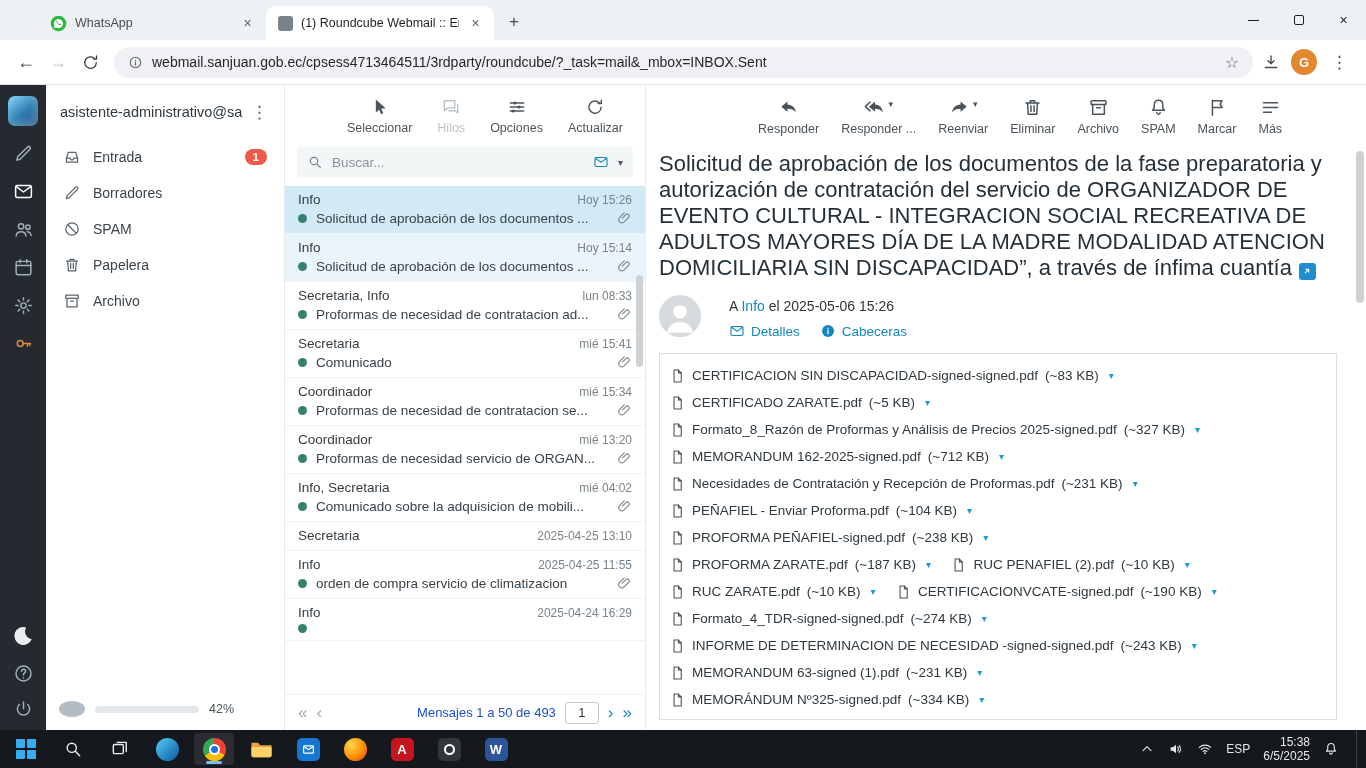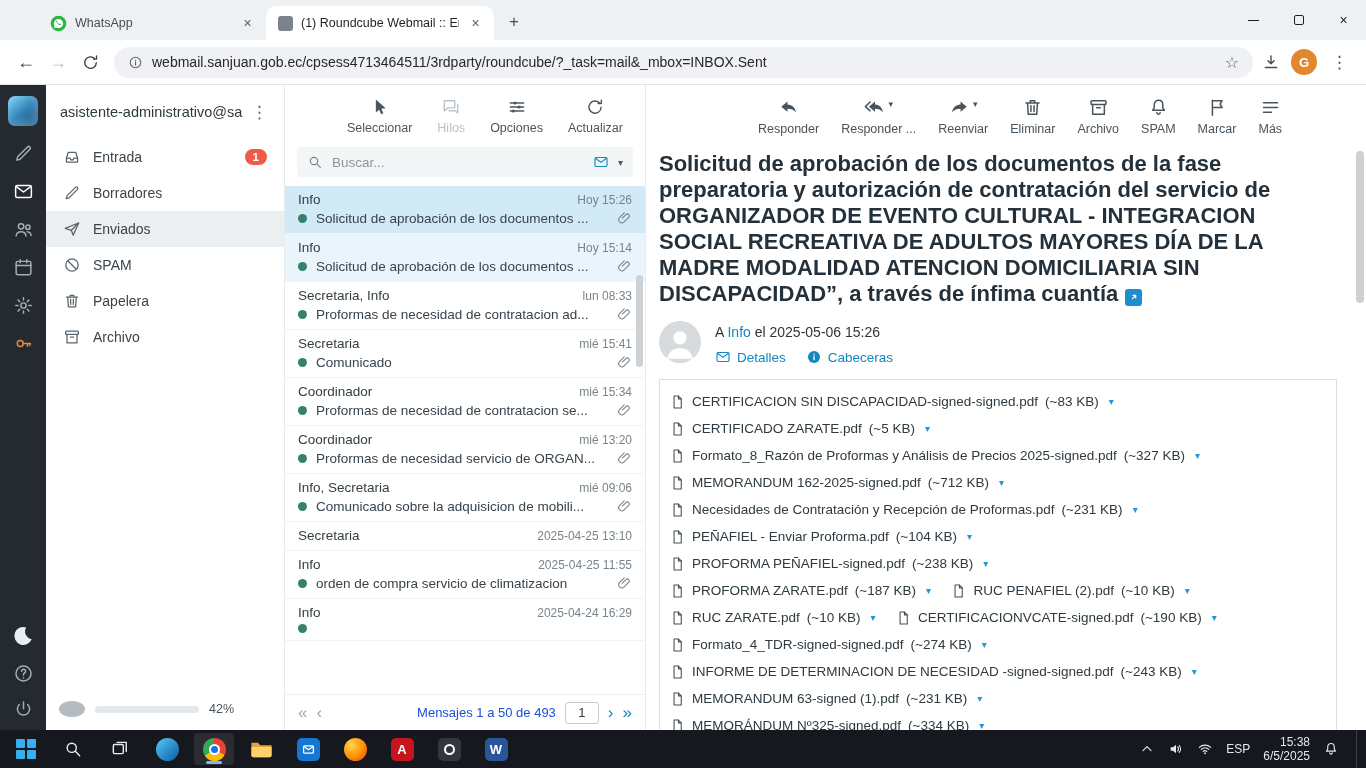--- a/index.html
+++ b/index.html
@@ -99,24 +99,24 @@
   .pg-input { width:34px; height:22px; border:1px solid #c5ccd1; border-radius:3px; text-align:center; font-size:13px; color:#333; font-family:inherit; }
 
   
   .reader { flex:1; background:#fff; position:relative; overflow:hidden; }
   .r-toolbar { height:62px; display:flex; align-items:center; gap:22px; padding-left:112px; }
   .rbtn { display:flex; flex-direction:column; align-items:center; gap:4px; font-size:12.5px; color:#49535b; }
   .rbtn-top { display:flex; align-items:flex-start; gap:3px; }
   .rbtn svg { width:21px; height:21px; }
   .caret { font-size:9px; color:#49535b; margin-top:2px; }
   .r-body { padding:4px 26px 0 13px; }
-  .subject { font-size:22px; font-weight:bold; color:#25313a; line-height:26px; max-width:690px; display:inline; }
+  .subject { font-size:22px; font-weight:normal; color:#25313a; line-height:26px; max-width:690px; display:inline; }
   .extlink { display:inline-flex; width:17px; height:17px; background:#1d8fd0; border-radius:3px; vertical-align:-2px; margin-left:7px; align-items:center; justify-content:center; }
   .extlink svg { width:12px; height:12px; color:#fff; }
-  .meta { display:flex; gap:14px; margin-top:14px; align-items:flex-start; }
+  .meta { display:flex; gap:28px; margin-top:14px; align-items:flex-start; }
   .avatar { width:42px; height:42px; border-radius:50%; background:#d7dbde; overflow:hidden; flex:none; }
   .avatar svg { width:42px; height:42px; color:#ffffff; }
   .l1 { font-size:14px; color:#333; margin-top:3px; }
   .link { color:#1287c0; }
   .l2 { display:flex; gap:20px; margin-top:9px; font-size:13.5px; align-items:center; }
   .l2 .linkgrp { display:flex; align-items:center; gap:6px; }
   .l2 svg { width:16px; height:16px; color:#1287c0; }
   .attachments { border:1px solid #dcdfe2; margin-top:14px; padding:8px 14px 6px 10px; max-width:678px; }
   .chip { display:inline-flex; align-items:center; gap:7px; height:27px; margin-right:4px; font-size:13.5px; color:#2e3940; white-space:nowrap; }
   .chip svg { width:15px; height:18px; color:#454f56; flex:none; }
@@ -269,27 +269,20 @@
           </svg>
         <span>Entrada</span>
         <span class="badge">1</span>
       </div>
       <div class="folder">
         <svg class="fic ic" viewBox="0 0 24 24">
             <path d="M4.4 19.6l.9-3.8L16.6 4.5a1.9 1.9 0 0 1 2.7 2.7L8 18.5l-3.6 1.1z"></path>
           </svg>
         <span>Borradores</span>
       </div>
-      <div class="folder sel">
-        <svg class="fic ic" viewBox="0 0 24 24">
-            <path d="M3 11.2L20.8 4l-7.2 16.3-2.5-6.6z"></path>
-            <path d="M20.8 4l-9.7 9.7"></path>
-          </svg>
-        <span>Enviados</span>
-      </div>
       <div class="folder">
         <svg class="fic ic" viewBox="0 0 24 24">
             <circle cx="12" cy="12" r="8.2"></circle>
             <path d="M6.4 6.4l11.2 11.2"></path>
           </svg>
         <span>SPAM</span>
       </div>
       <div class="folder">
         <svg class="fic ic" viewBox="0 0 24 24">
             <path d="M4.5 6.8h15M9.5 6.8V4.4h5v2.4M6.3 6.8l.9 13h9.6l.9-13M10.2 10v6.5M13.8 10v6.5"></path>
@@ -438,21 +431,21 @@
               <span class="m-subj">Proformas de necesidad servicio de ORGAN...</span>
               <svg class="ic m-clip" viewBox="0 0 24 24">
                 <path d="M8.5 11.5l5.8-5.8a3.1 3.1 0 0 1 4.4 4.4l-7.3 7.3a5 5 0 0 1-7.1-7.1l7.3-7.3"></path>
               </svg>
             </div>
           </div>
 
           <div class="msg">
             <div class="m1">
               <span class="m-sender">Info, Secretaria</span>
-              <span class="m-date">mié 09:06</span>
+              <span class="m-date">mié 04:02</span>
             </div>
             <div class="m2">
               <span class="dot"></span>
               <span class="m-subj">Comunicado sobre la adquisicion de mobili...</span>
               <svg class="ic m-clip" viewBox="0 0 24 24">
                 <path d="M8.5 11.5l5.8-5.8a3.1 3.1 0 0 1 4.4 4.4l-7.3 7.3a5 5 0 0 1-7.1-7.1l7.3-7.3"></path>
               </svg>
             </div>
           </div>
 

